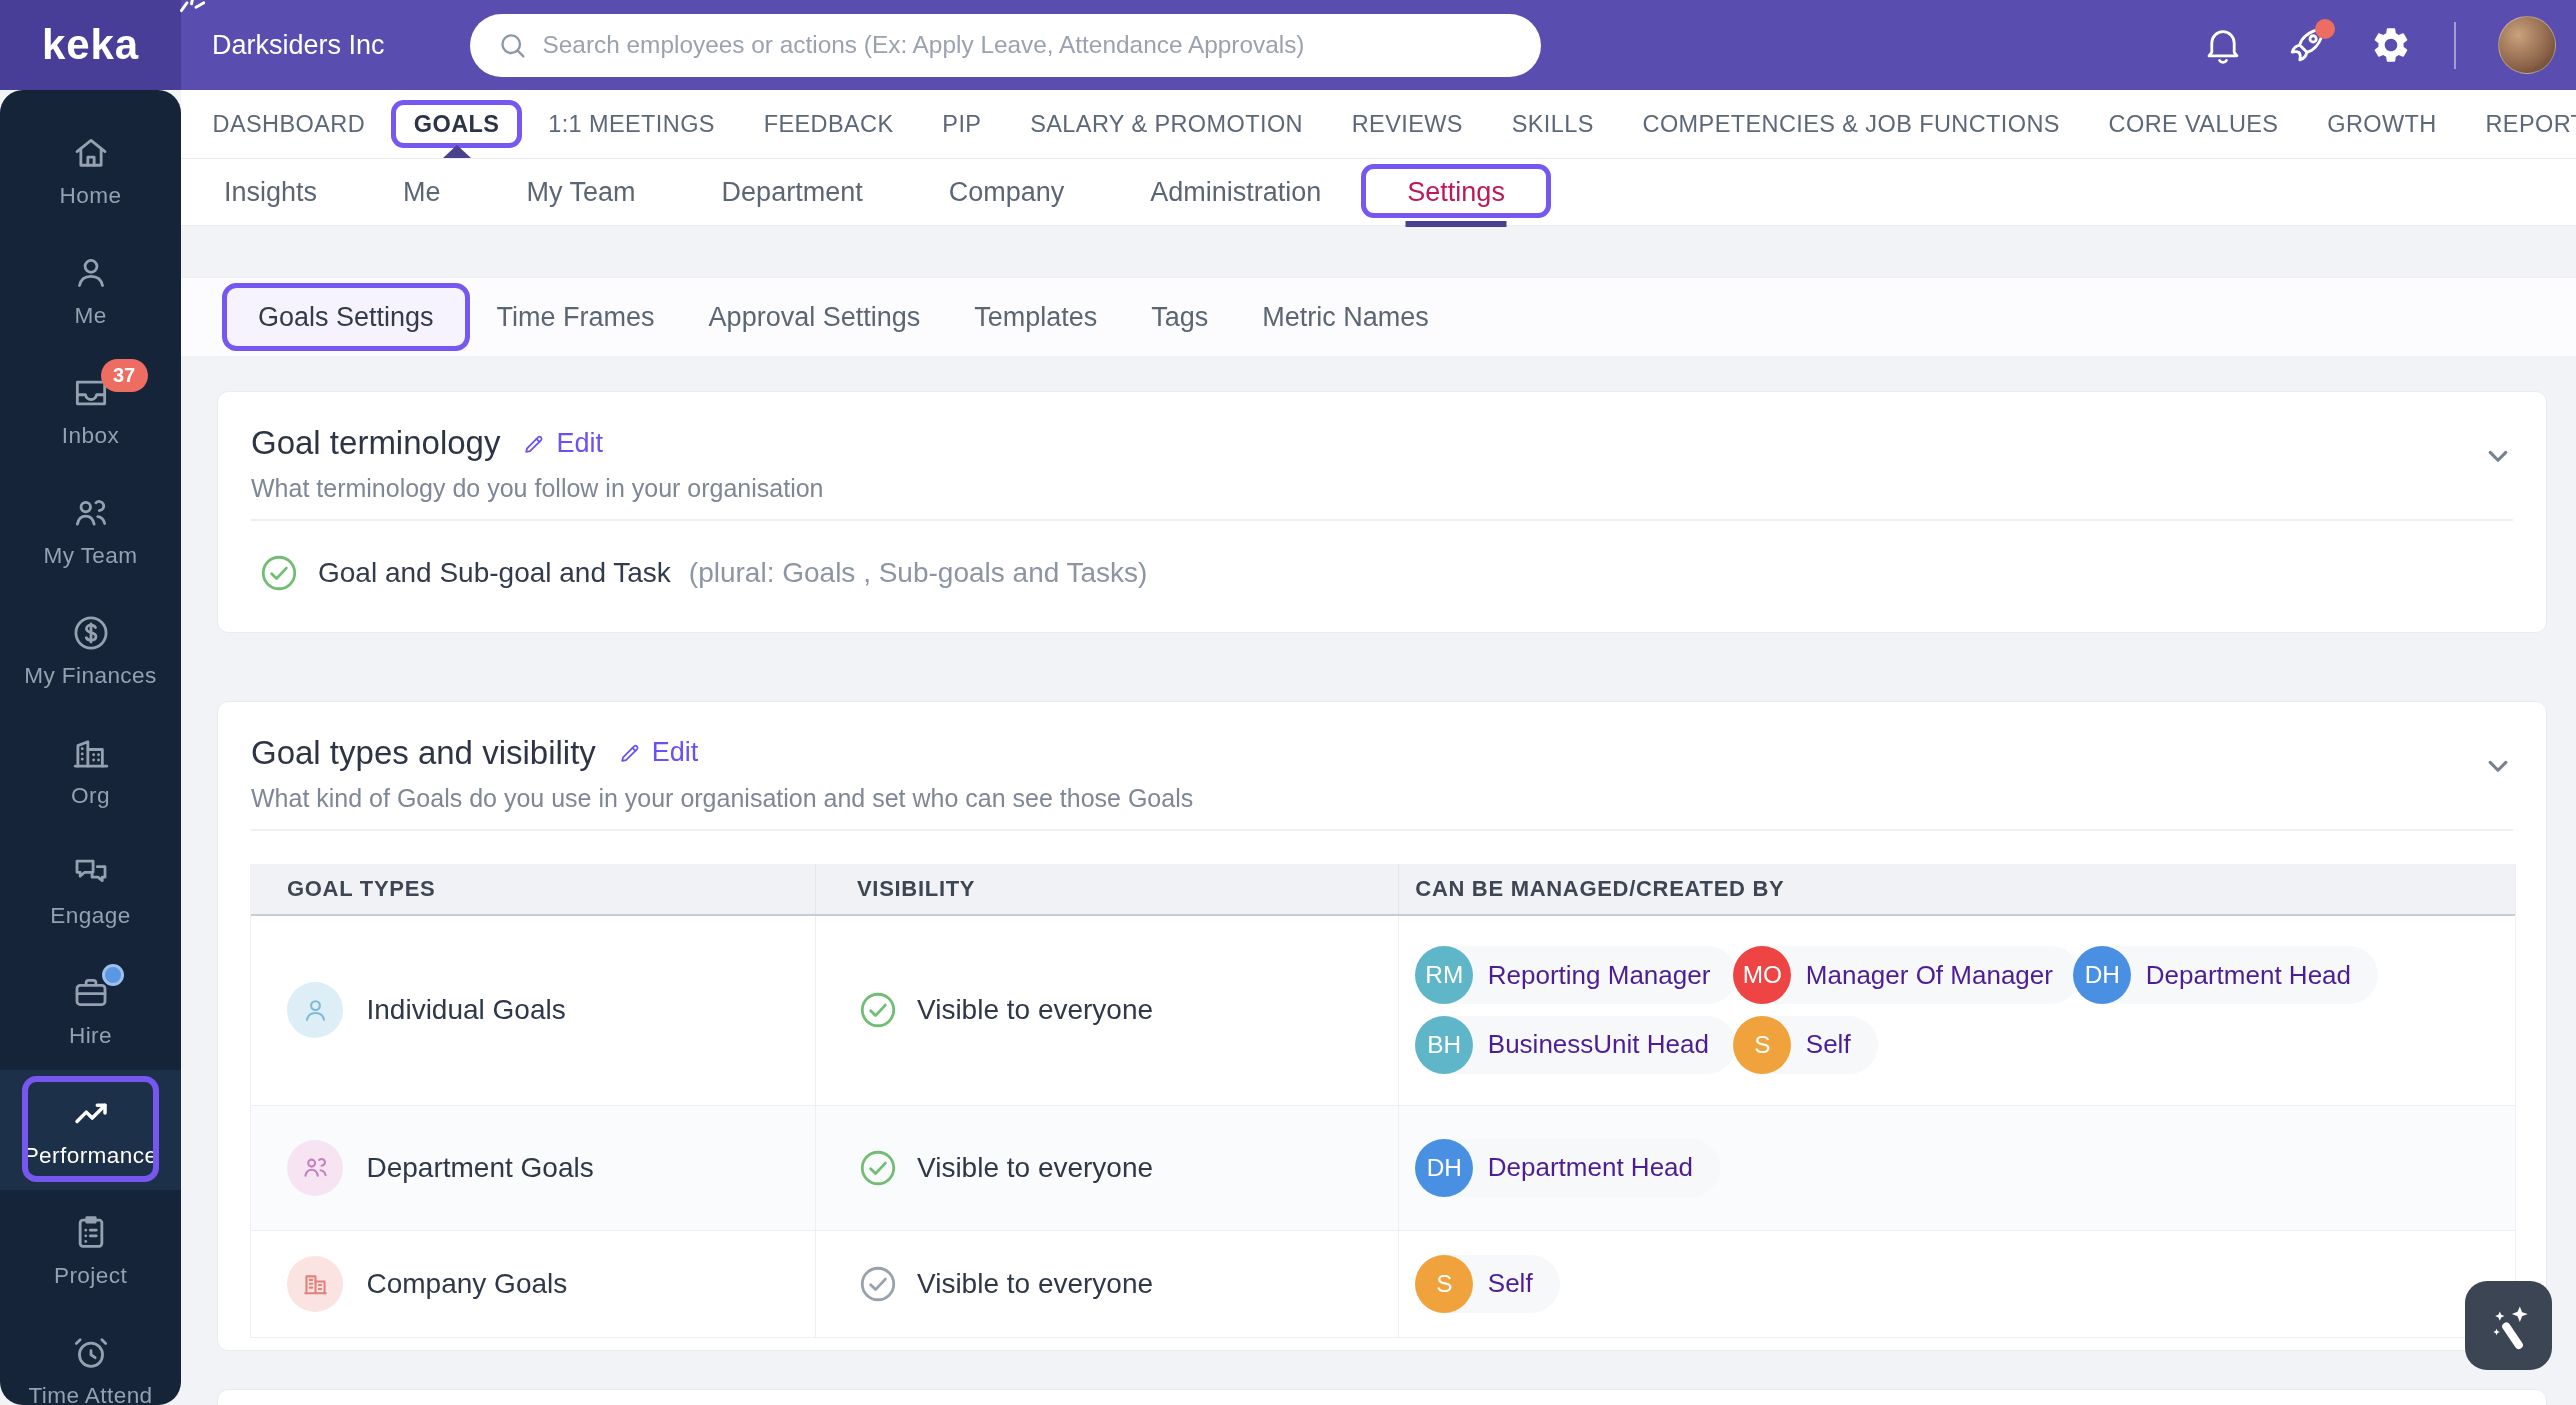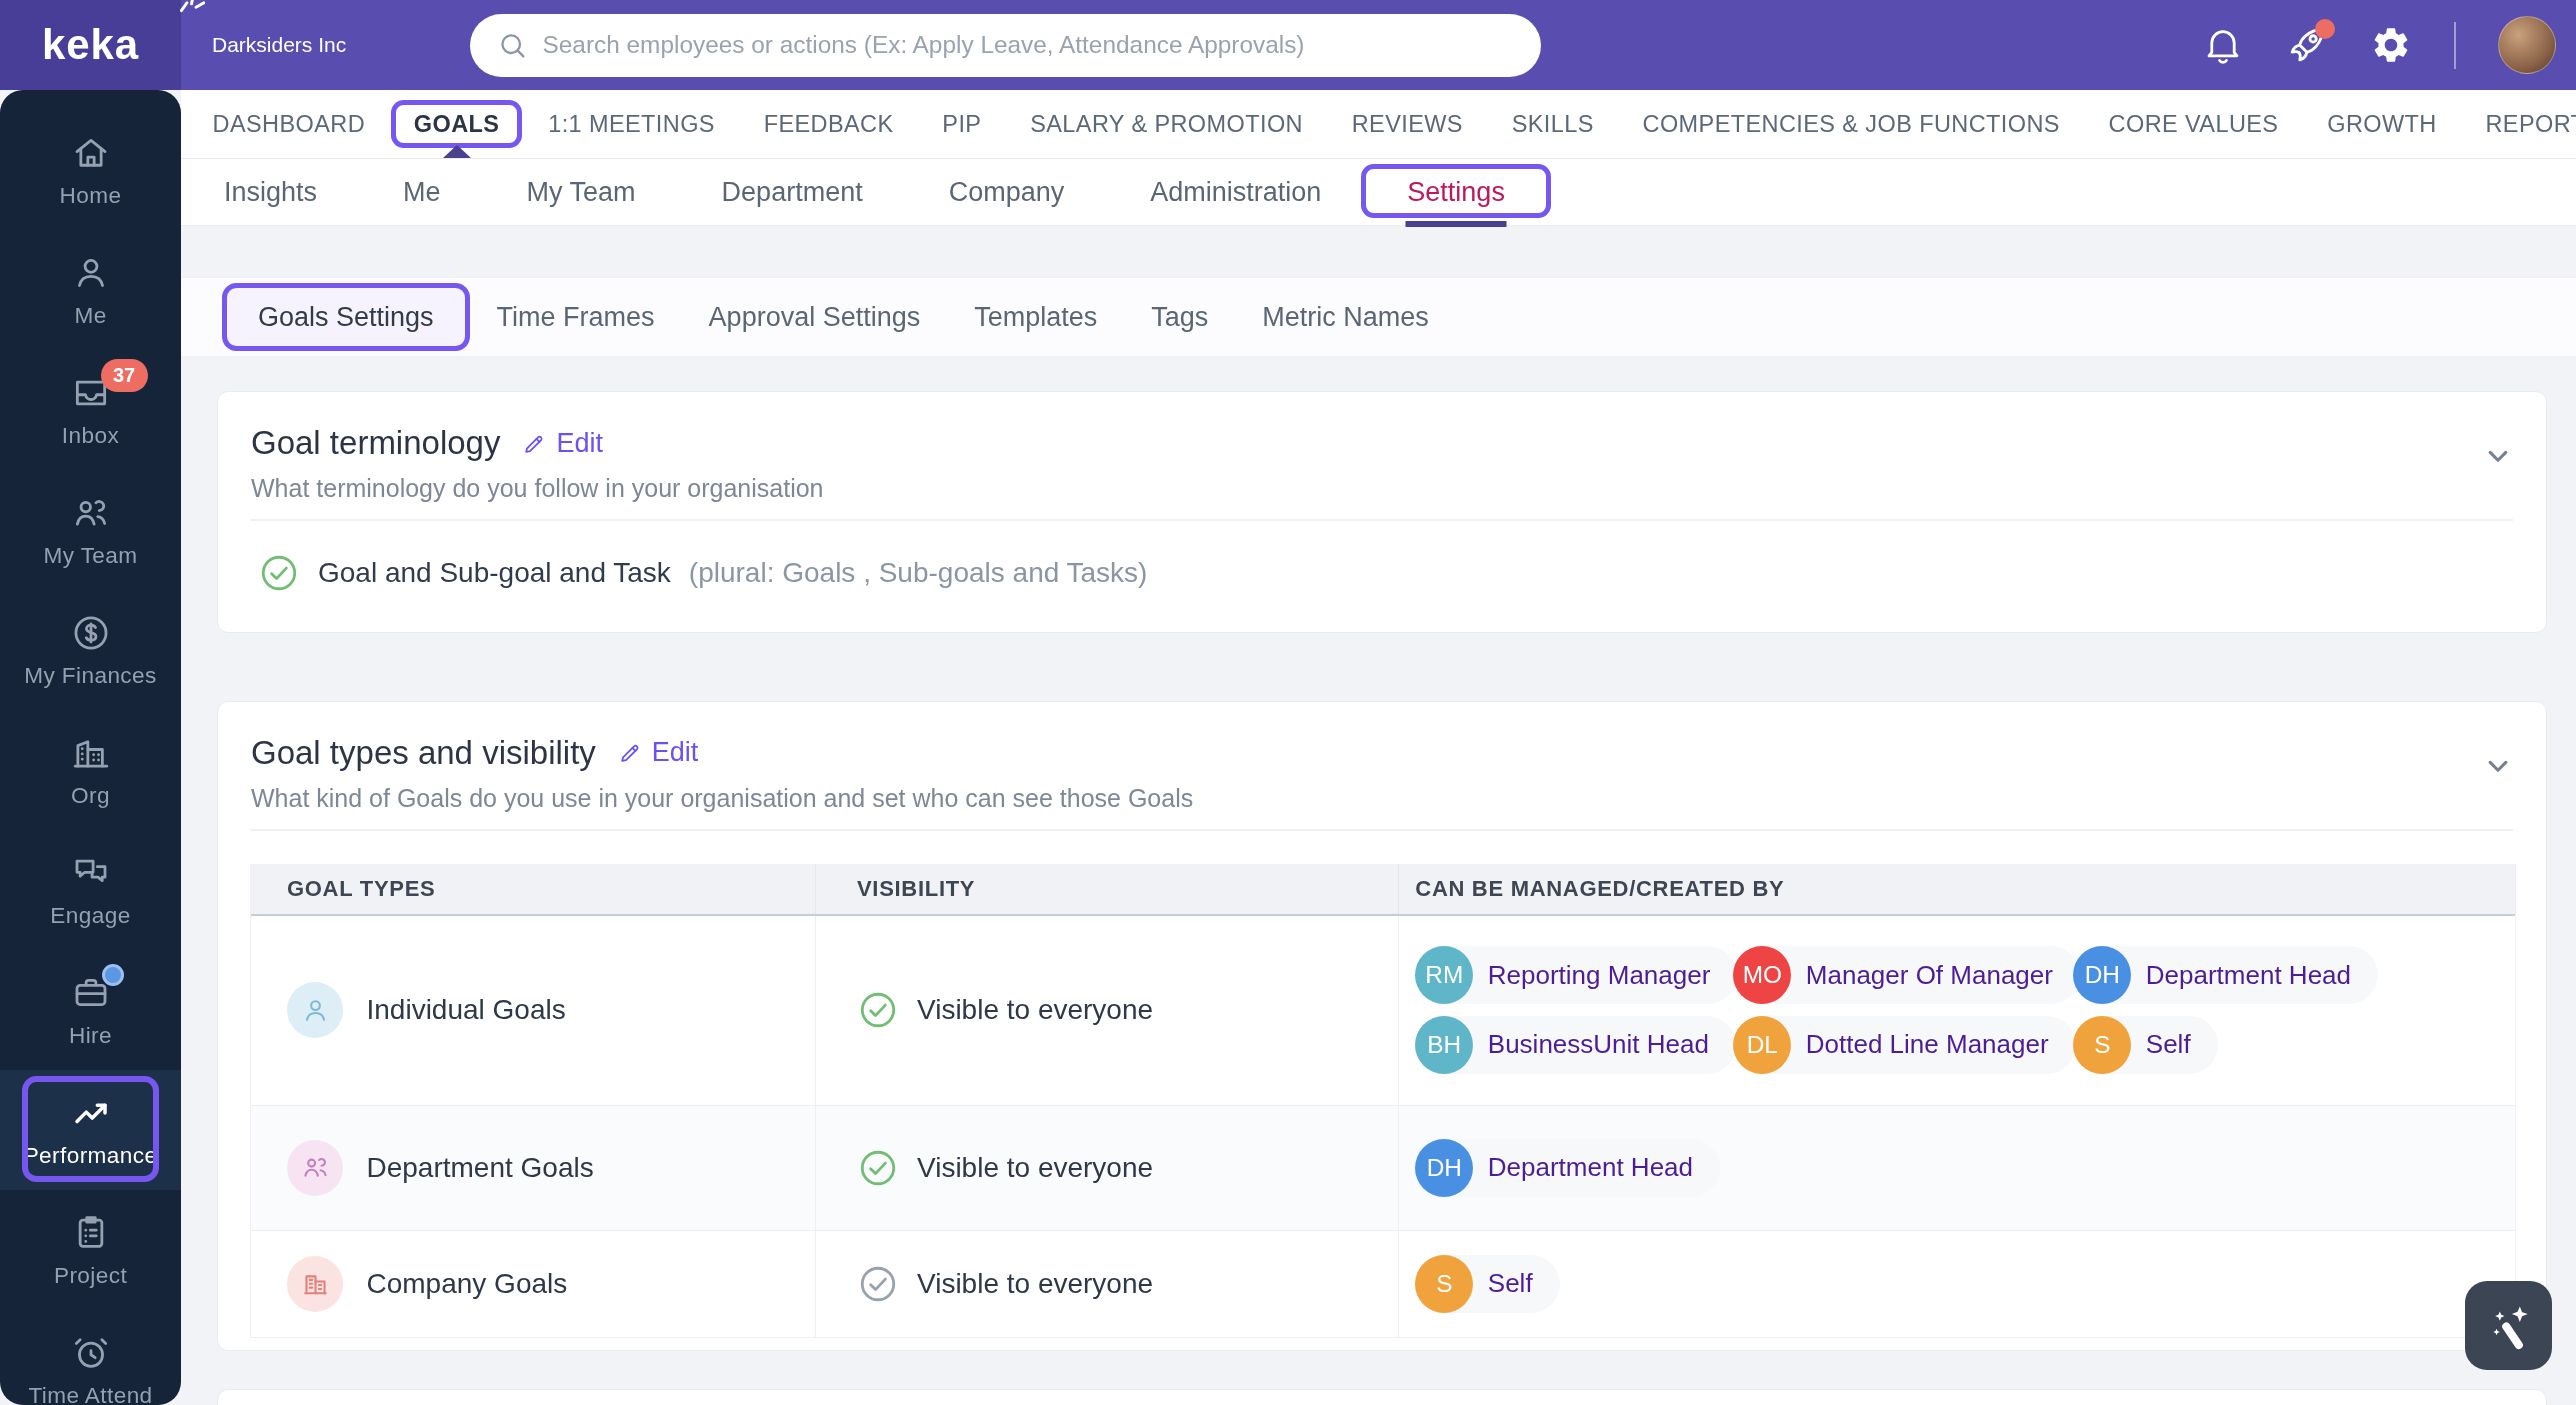--- a/index.html
+++ b/index.html
@@ -8,21 +8,21 @@
   .icn { display:inline-flex; align-items:center; justify-content:center; }
   .icn svg { width:100%; height:100%; }
 
   
   .topbar { position:absolute; left:0; top:0; width:2576px; height:90px; background:#5a4db0; z-index:30; }
   .logo-block { position:absolute; left:0; top:0; width:181px; height:90px; background:#493e97;
                 display:flex; align-items:center; justify-content:center; cursor:pointer; }
   .logo-text { color:#fff; font-size:42px; font-weight:800; letter-spacing:0.9px; position:relative; }
   .logo-spark { position:absolute; right:-23.5px; top:-12.7px; width:27px; height:27px; color:#fff; }
   .company-name { position:absolute; left:212px; top:0; height:90px; display:flex; align-items:center;
-                  color:#fff; font-size:21px; font-weight:400; }
+                  color:#fff; font-size:27px; font-weight:400; }
   .search-pill { position:absolute; left:470px; top:13.6px; width:1071px; height:63px; background:#fff;
                  border-radius:33px; display:flex; align-items:center; padding:0 27px; gap:14.5px; }
   .search-icon { width:31px; height:31px; color:#8d96a5; flex:0 0 auto; }
   .search-input { flex:1; border:none; outline:none; font-size:24.4px; color:#3a4250; font-family:"Liberation Sans", sans-serif; background:transparent; }
   .search-input::placeholder { color:#9aa2af; }
   .top-actions { position:absolute; right:20px; top:0; height:90px; display:flex; align-items:center; gap:42px; }
   .top-icon { width:42px; height:42px; color:#fff; cursor:pointer; position:relative; }
   .red-dot { position:absolute; top:-5.4px; right:-7.2px; width:20px; height:20px; border-radius:50%; background:#ed6d62; }
   .v-div { width:1.8px; height:47px; background:rgba(255,255,255,0.45); }
   .avatar { width:58px; height:58px; border-radius:50%; cursor:pointer;
@@ -471,24 +471,20 @@
                 </span>
                 <span class="chip">
                   <span class="chip-avatar" style="background:#4a90e2">DH</span>
                   <span class="chip-label">Department Head</span>
                 </span>
                 <span class="chip">
                   <span class="chip-avatar" style="background:#5fb6c9">BH</span>
                   <span class="chip-label">BusinessUnit Head</span>
                 </span>
                 <span class="chip">
-                  <span class="chip-avatar" style="background:#f0a33c">DL</span>
-                  <span class="chip-label">Dotted Line Manager</span>
-                </span>
-                <span class="chip">
                   <span class="chip-avatar" style="background:#f0a33c">S</span>
                   <span class="chip-label">Self</span>
                 </span>
               </div>
             </div>
             <div class="t-row r2 alt">
               <div class="td c1 goal-cell">
                 <span class="gt-icon" style="background:#f7e4f3;color:#c581bd">
                   <svg viewBox="0 0 24 24" fill="none" stroke="currentColor" stroke-width="1.6" stroke-linecap="round" stroke-linejoin="round">
                     <circle cx="9" cy="8.6" r="2.7"></circle>

